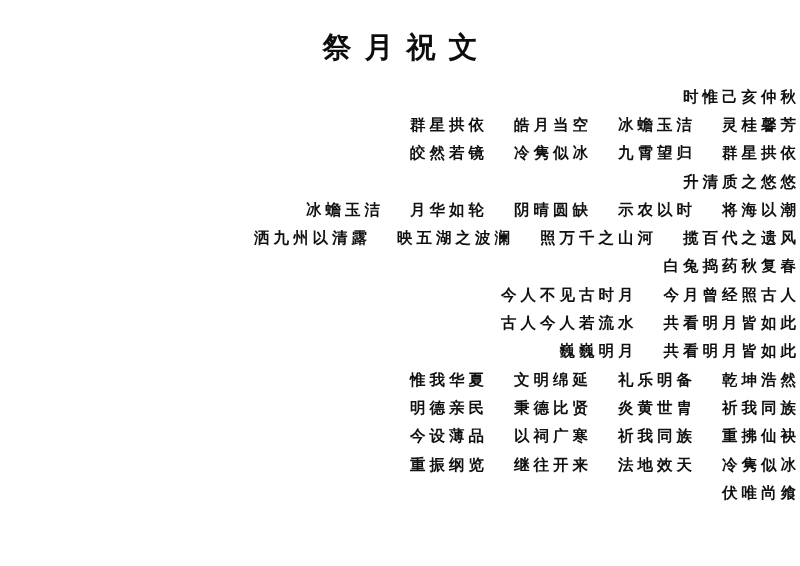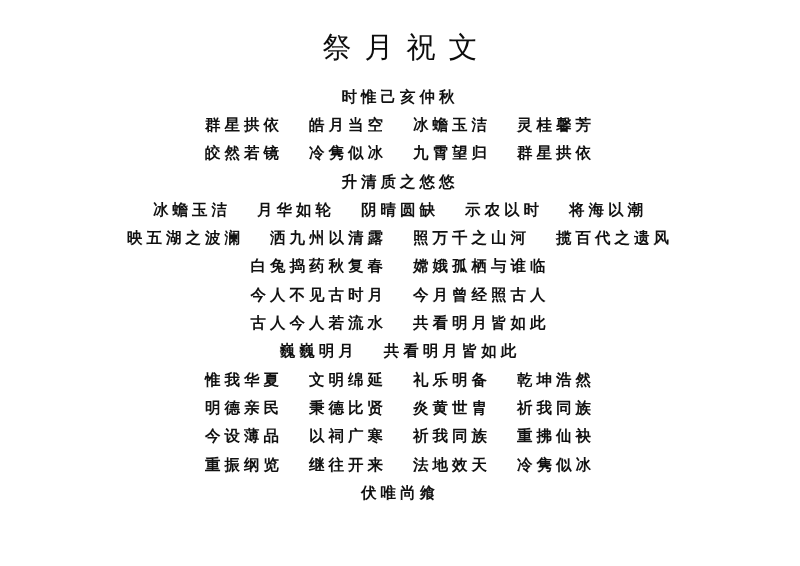--- a/index.html
+++ b/index.html
@@ -15,32 +15,32 @@
     font-family: "Liberation Serif", "DejaVu Serif", serif;
     color: #111111;
     overflow: hidden;
   }
   .title {
     margin: 0;
     padding-top: 27px;
     height: 42px;
     text-align: center;
     font-size: 29px;
-    font-weight: 400;
+    font-weight: 700;
     letter-spacing: 13px;
     text-indent: 13px; 
     line-height: 40px;
     color: #0d0d0d;
   }
   .lines {
     margin-top: 14px;
   }
   .line {
     display: flex;
-    justify-content: center;
+    justify-content: flex-end;
     align-items: center;
     column-gap: 26px;
     height: 28.3px;
     font-size: 15.5px;
     font-weight: 600;
     letter-spacing: 4px;
     white-space: nowrap;
   }
   .phrase {
     display: inline-block;
@@ -72,28 +72,27 @@
         <span class="phrase">升清质之悠悠</span>
       </div>
       <div class="line">
         <span class="phrase">冰蟾玉洁</span>
         <span class="phrase">月华如轮</span>
         <span class="phrase">阴晴圆缺</span>
         <span class="phrase">示农以时</span>
         <span class="phrase">将海以潮</span>
       </div>
       <div class="line">
+        <span class="phrase">洒九州以清露</span>
         <span class="phrase">映五湖之波澜</span>
-        <span class="phrase">洒九州以清露</span>
         <span class="phrase">照万千之山河</span>
         <span class="phrase">揽百代之遗风</span>
       </div>
       <div class="line">
         <span class="phrase">白兔捣药秋复春</span>
-        <span class="phrase">嫦娥孤栖与谁临</span>
       </div>
       <div class="line">
         <span class="phrase">今人不见古时月</span>
         <span class="phrase">今月曾经照古人</span>
       </div>
       <div class="line">
         <span class="phrase">古人今人若流水</span>
         <span class="phrase">共看明月皆如此</span>
       </div>
       <div class="line">

